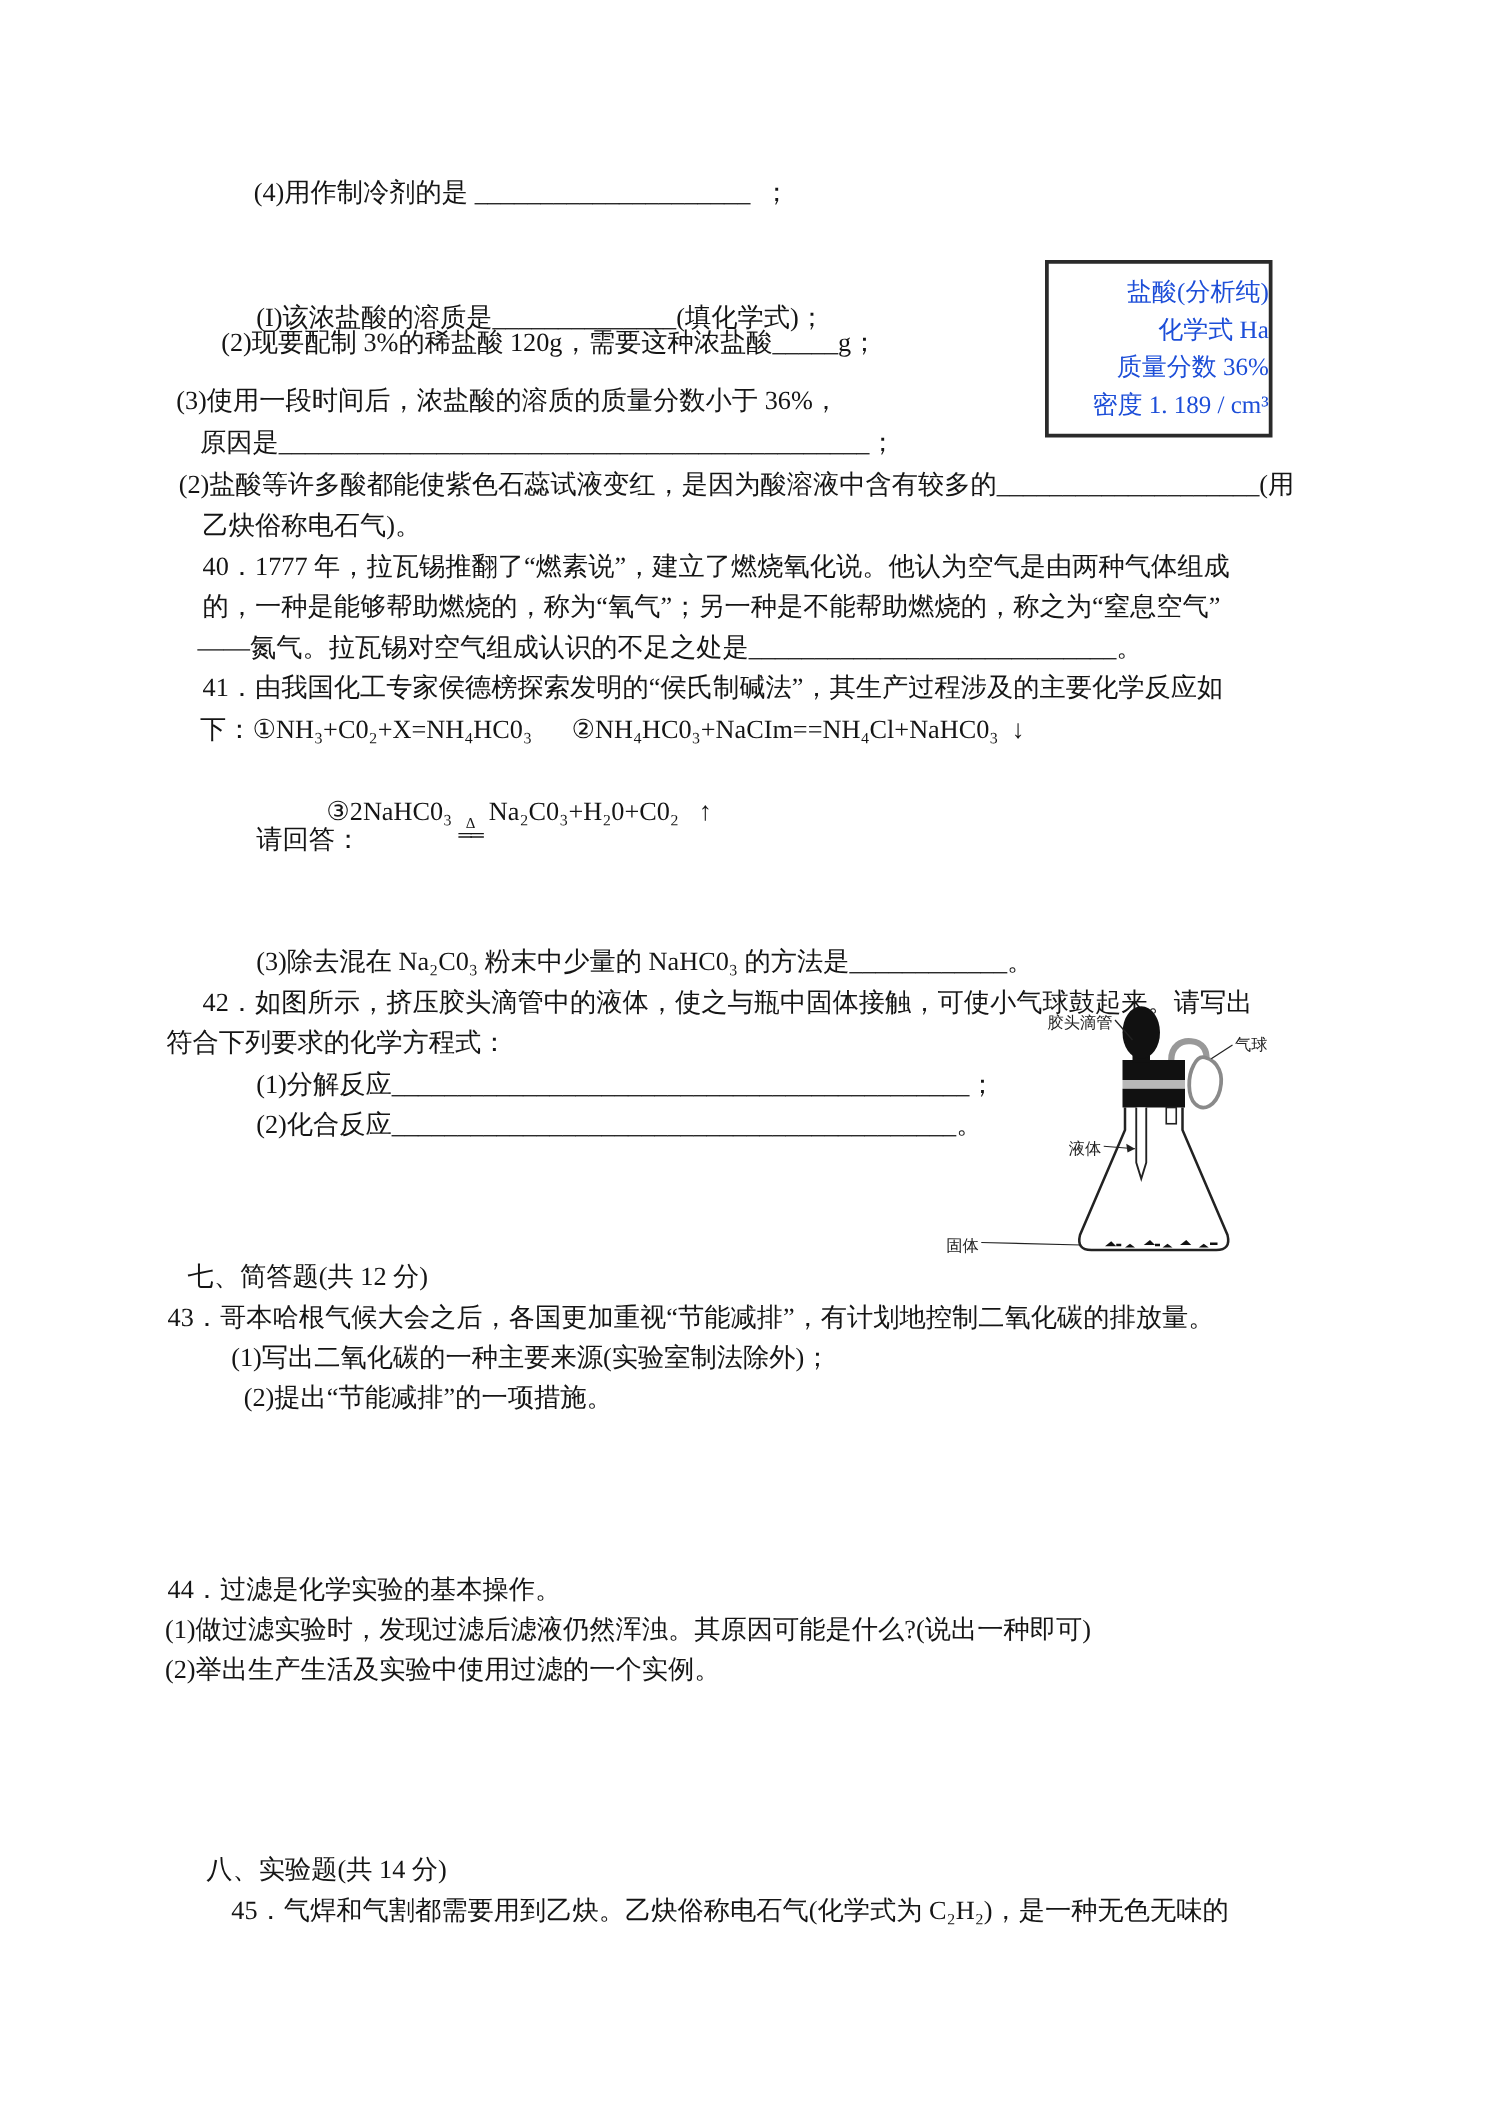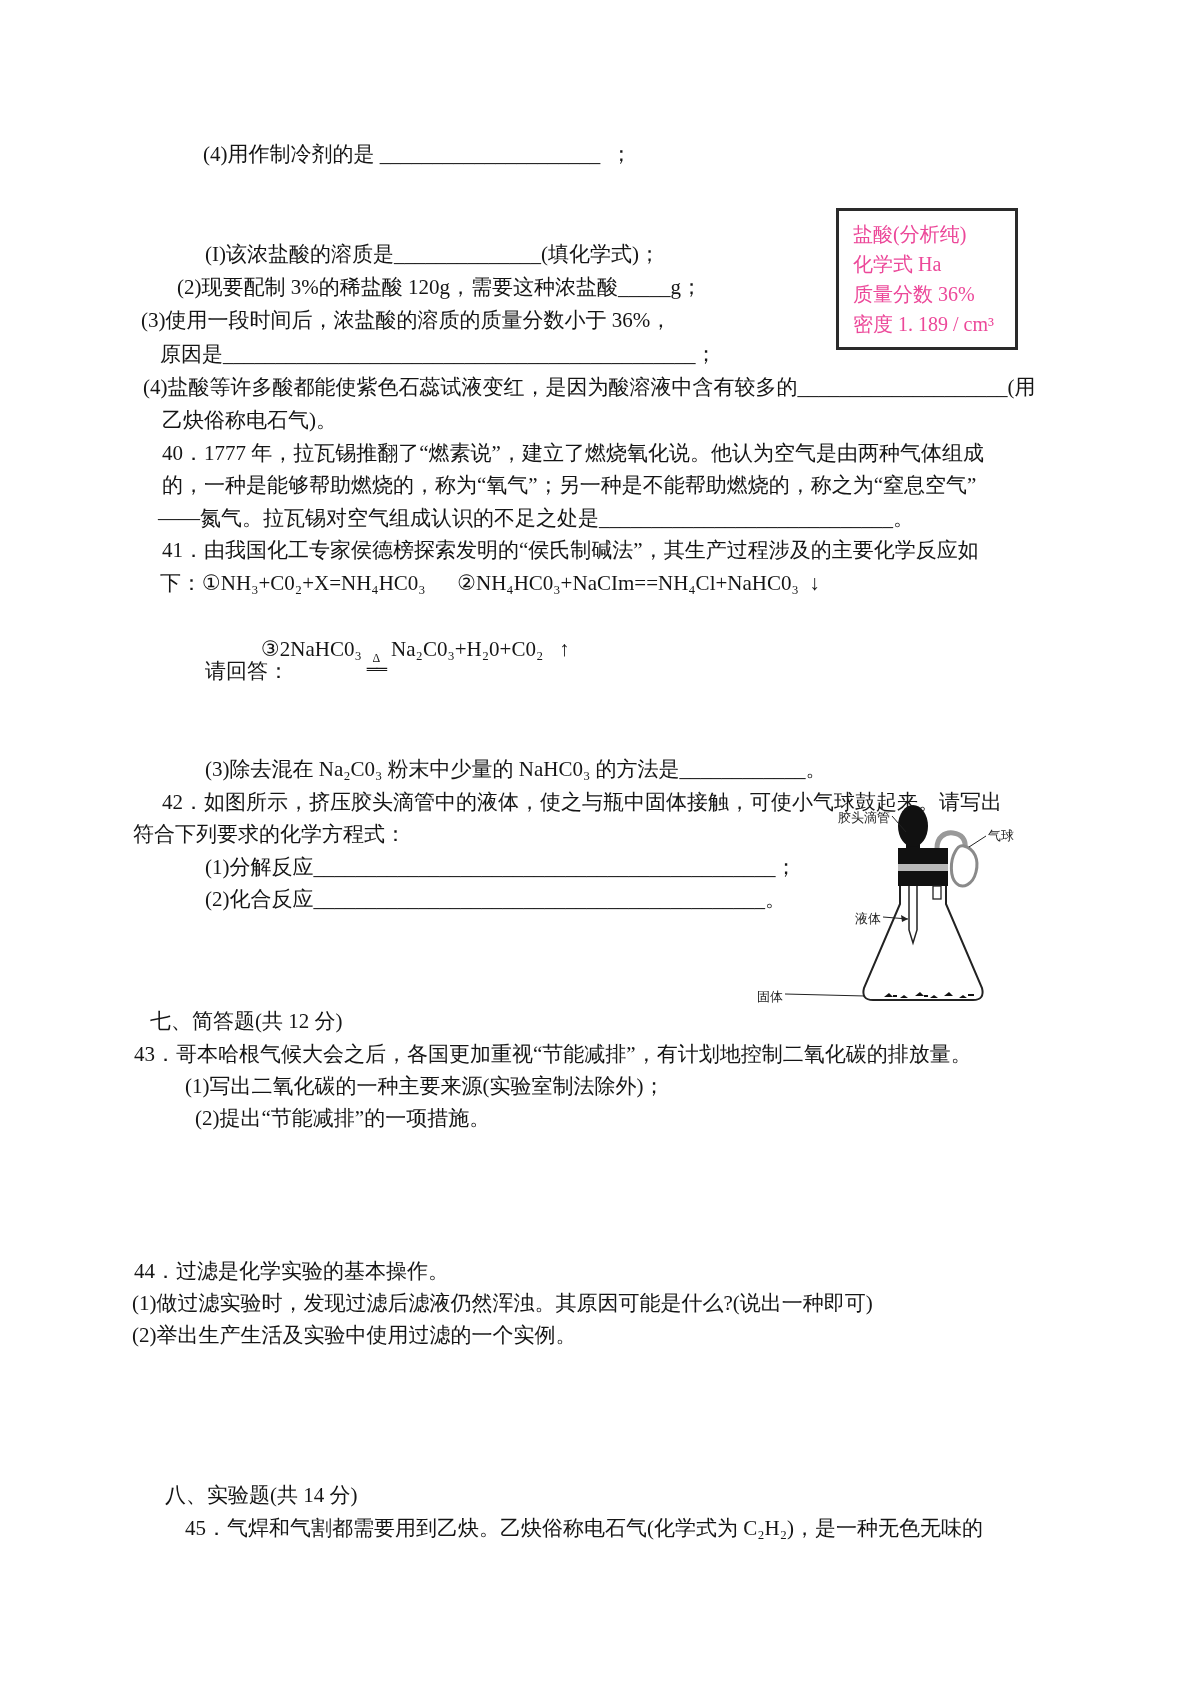--- a/index.html
+++ b/index.html
@@ -24,21 +24,22 @@
     left:836px;top:208px;
     width:182px;height:142px;
     border:3px solid #2a2a2a;
     box-sizing:border-box;
     padding:8px 0 0 14px;
   }
   #label-box .lbl-ln{
     font-size:20px;
     line-height:30px;
     white-space:pre;
-    color:#ec4899;
+    color:#1d4ed8;
+    text-align:right;
   }
   
   .delta-eq{
     display:inline-flex;
     flex-direction:column;
     align-items:center;
     vertical-align:-6px;
     margin:0 5px;
   }
   .delta-eq .d-top{font-size:12px;line-height:10px;}
@@ -51,24 +52,24 @@
     fill:#222;
   }
 </style>
 </head>
 <body>
 
 <div id="page">
 
   <div class="ln" style="left:203px;top:141px">(4)用作制冷剂的是 _____________________  ；</div>
   <div class="ln" style="left:205px;top:241px">(I)该浓盐酸的溶质是______________(填化学式)；</div>
-  <div class="ln" style="left:177px;top:274px">(2)现要配制 3%的稀盐酸 120g，需要这种浓盐酸_____g；</div>
+  <div class="ln" style="left:177px;top:261px">(2)现要配制 3%的稀盐酸 120g，需要这种浓盐酸_____g；</div>
   <div class="ln" style="left:141px;top:307px">(3)使用一段时间后，浓盐酸的溶质的质量分数小于 36%，</div>
   <div class="ln" style="left:160px;top:341px">原因是_____________________________________________；</div>
-  <div class="ln" style="left:143px;top:374px">(4)盐酸等许多酸都能使紫色石蕊试液变红，是因为酸溶液中含有较多的____________________(用</div>
+  <div class="ln" style="left:143px;top:374px">(2)盐酸等许多酸都能使紫色石蕊试液变红，是因为酸溶液中含有较多的____________________(用</div>
   <div class="ln" style="left:162px;top:407px">乙炔俗称电石气)。</div>
   <div class="ln" style="left:162px;top:440px">40．1777 年，拉瓦锡推翻了“燃素说”，建立了燃烧氧化说。他认为空气是由两种气体组成</div>
   <div class="ln" style="left:162px;top:472px">的，一种是能够帮助燃烧的，称为“氧气”；另一种是不能帮助燃烧的，称之为“窒息空气”</div>
   <div class="ln" style="left:158px;top:505px">——氮气。拉瓦锡对空气组成认识的不足之处是____________________________。</div>
   <div class="ln" style="left:162px;top:537px">41．由我国化工专家侯德榜探索发明的“侯氏制碱法”，其生产过程涉及的主要化学反应如</div>
   <div class="ln" style="left:160px;top:570px">下：①NH₃+C0₂+X=NH₄HC0₃      ②NH₄HC0₃+NaCIm==NH₄Cl+NaHC0₃  ↓</div>
 
   <div class="ln" style="left:240px;top:610px">
     <span>③2NaHC0₃</span><span class="delta-eq"><span class="d-top">Δ</span><span class="d-bot">══</span></span><span>Na₂C0₃+H₂0+C0₂   ↑</span>
   </div>

